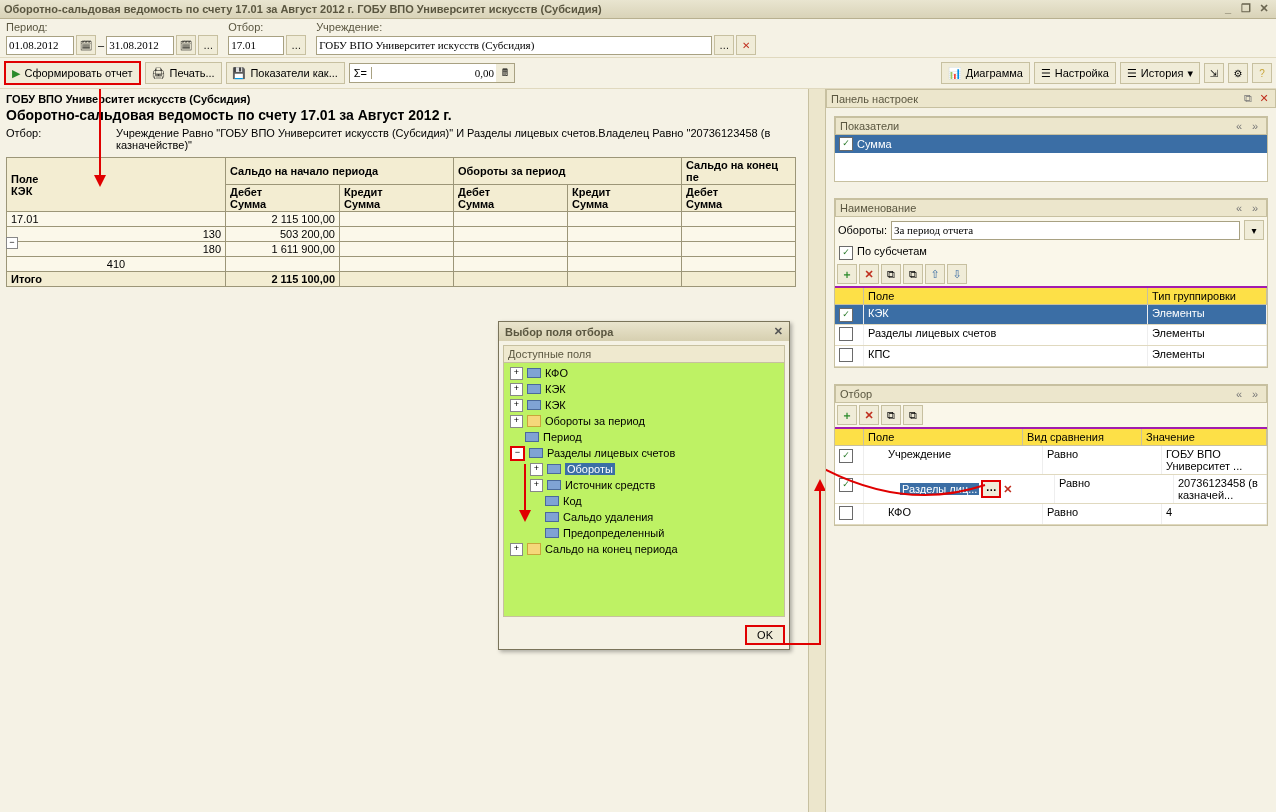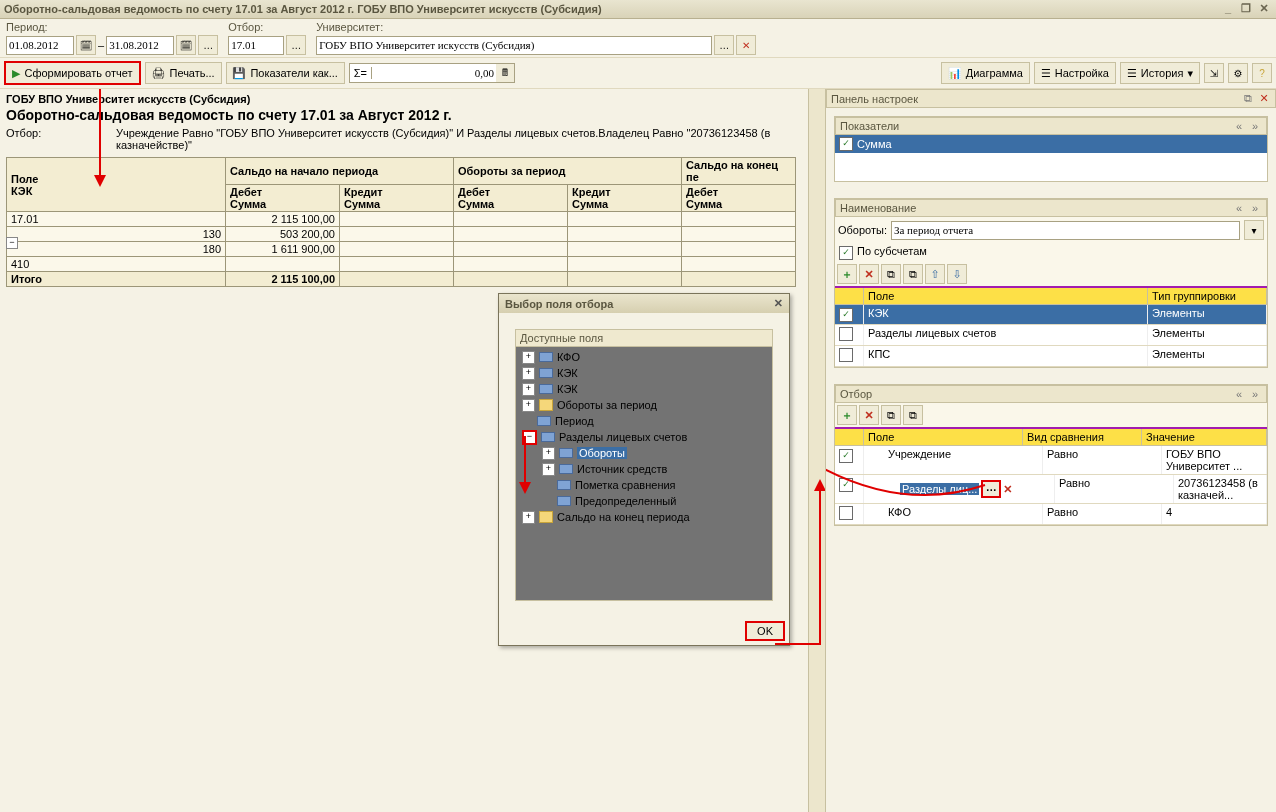--- a/index.html
+++ b/index.html
@@ -26,24 +26,24 @@
 .rtitle b{font-weight:bold}
 .rheader{font-size:14px;font-weight:bold;margin:2px 0 4px}
 .filterline{display:flex;font-size:11px;margin-bottom:6px}
 .filterline .fl{width:110px}
 table.rep{border-collapse:collapse;font-size:11px}
 table.rep th,table.rep td{border:1px solid #9c9678;padding:1px 4px;background:#fbf8ea;text-align:left}
 table.rep th{background:#f3edd2}
 table.rep .num{text-align:right}
 .redbox{border:2px solid #e00000}
 .treebtn{position:absolute;left:6px;top:148px;width:10px;height:10px;border:1px solid #888;background:#fff;text-align:center;line-height:8px;font-size:9px;cursor:pointer}
-.dialog{position:absolute;left:498px;top:204px;width:290px;background:#f5f2e5;border:1px solid #7a745a;box-shadow:2px 2px 4px rgba(0,0,0,.3)}
+.dialog{position:absolute;left:498px;top:232px;width:290px;background:#f5f2e5;border:1px solid #7a745a;box-shadow:2px 2px 4px rgba(0,0,0,.3)}
 .dlgtitle{background:linear-gradient(#eae5cd,#d6cfb0);padding:3px 6px;display:flex;align-items:center;font-weight:bold;color:#5a5640}
 .dlgtitle .x{margin-left:auto;cursor:pointer;font-family:Arial;color:#555}
-.dlgbody{border:1px solid #c7c0a0;margin:16px;background:#737373;height:270px;overflow:auto}
+.dlgbody{border:1px solid #c7c0a0;margin:4px;background:#bef264;height:270px;overflow:auto}
 .fieldhdr{background:#efe9cf;border-bottom:1px solid #c7c0a0;padding:2px 4px;color:#5a5640}
 .tree{padding:2px}
 .tree .node{display:flex;align-items:center;height:16px}
 .tree .exp{width:11px;height:11px;border:1px solid #888;background:#fff;text-align:center;line-height:9px;font-size:9px;margin-right:4px;cursor:pointer}
 .tree .exp.none{border:none;background:none}
 .tree .ico{width:12px;height:8px;background:#7fa3d4;border:1px solid #4a6a9a;margin-right:4px}
 .tree .ico.folder{background:#f5d77a;border-color:#c9a53a;height:10px}
 .tree .sel{background:#3b6ea5;color:#fff;padding:0 2px}
 .dlgbtns{display:flex;justify-content:flex-end;padding:4px}
 .okbtn{border:2px solid #e00000;background:#f0ecd8;padding:2px 10px;cursor:pointer}
@@ -92,21 +92,21 @@
     </div>
   </div>
   <div class="col">
     <label>Отбор:</label>
     <div class="row">
       <input style="width: 50px;" value="17.01">
       <span class="icnbtn">…</span>
     </div>
   </div>
   <div class="col" style="flex:1">
-    <label>Университет:</label>
+    <label>Учреждение:</label>
     <div class="row">
       <input style="width: 390px;" value="ГОБУ ВПО Университет искусств (Субсидия)">
       <span class="icnbtn">…</span>
       <span class="icnbtn" style="color:#c03020">✕</span>
     </div>
   </div>
 </div>
 
 <div class="toolbar">
   <span class="tbtn red">
@@ -172,21 +172,21 @@
             </tr>
         <tr>
               <td class="redbox" style="text-align:right">180</td>
               <td class="num">1 611 900,00</td>
               <td></td>
               <td></td>
               <td></td>
               <td></td>
             </tr>
         <tr>
-              <td class="redbox" style="text-align:left">410</td>
+              <td class="redbox" style="text-align:center">410</td>
               <td class="num"></td>
               <td></td>
               <td></td>
               <td></td>
               <td></td>
             </tr>
         <tr>
               <th>Итого</th>
               <th class="num">2 115 100,00</th>
               <th></th>
@@ -253,21 +253,26 @@
               <span class="sel">Обороты</span>
             </div>
           <div class="node" style="padding-left:24px">
               <span class="exp">+</span>
               <span class="ico"></span>
               <span>Источник средств</span>
             </div>
           <div class="node" style="padding-left:24px">
               <span class="exp none"></span>
               <span class="ico"></span>
-              <span>Пометка сравнения</span>
+              <span>Код</span>
+            </div>
+          <div class="node" style="padding-left:24px">
+              <span class="exp none"></span>
+              <span class="ico"></span>
+              <span>Сальдо удаления</span>
             </div>
           <div class="node" style="padding-left:24px">
               <span class="exp none"></span>
               <span class="ico"></span>
               <span>Предопределенный</span>
             </div>
           <div class="node" style="padding-left:4px">
               <span class="exp">+</span>
               <span class="ico folder"></span>
               <span>Сальдо на конец периода</span>

